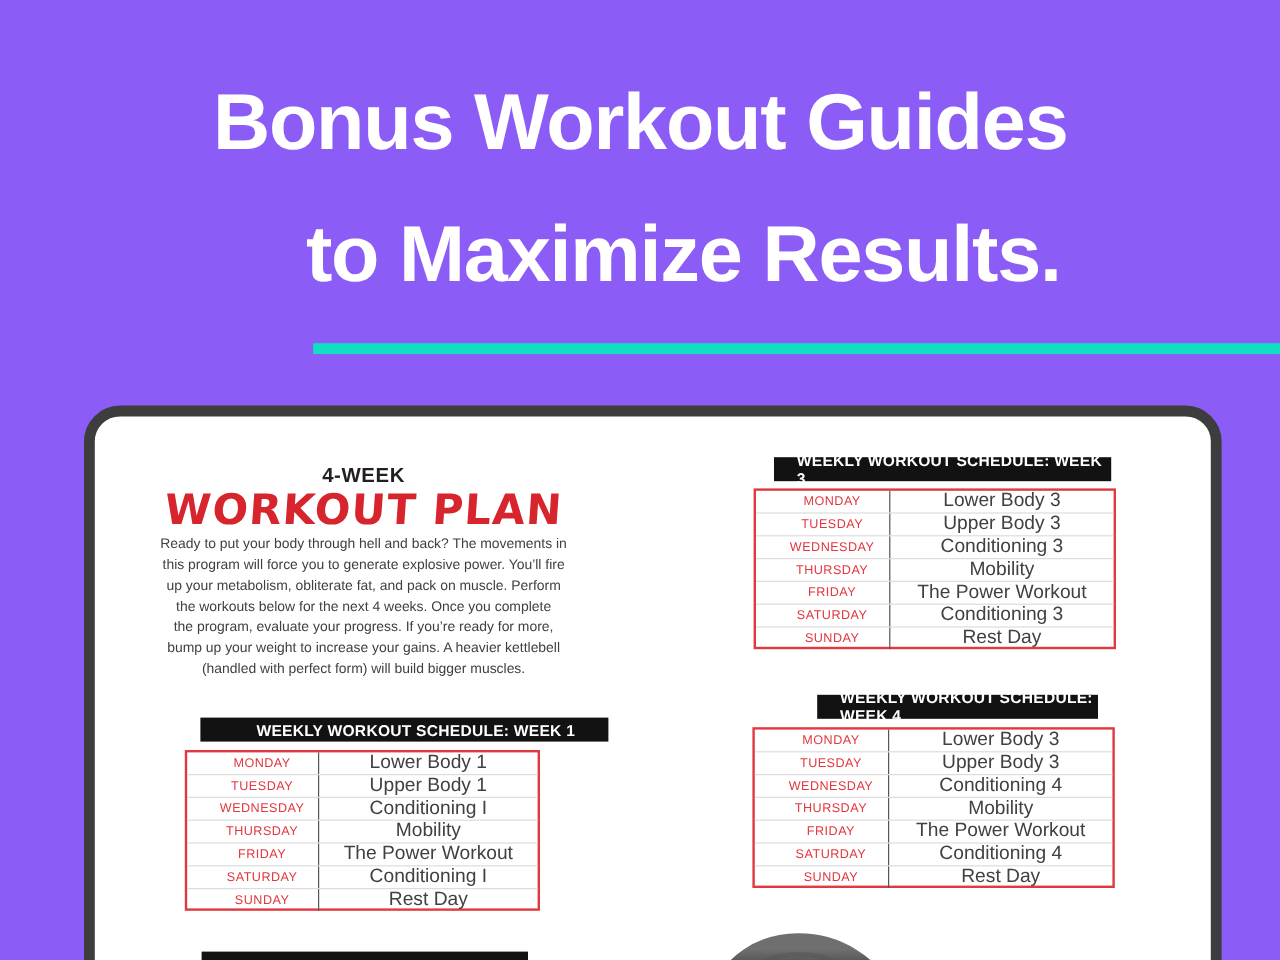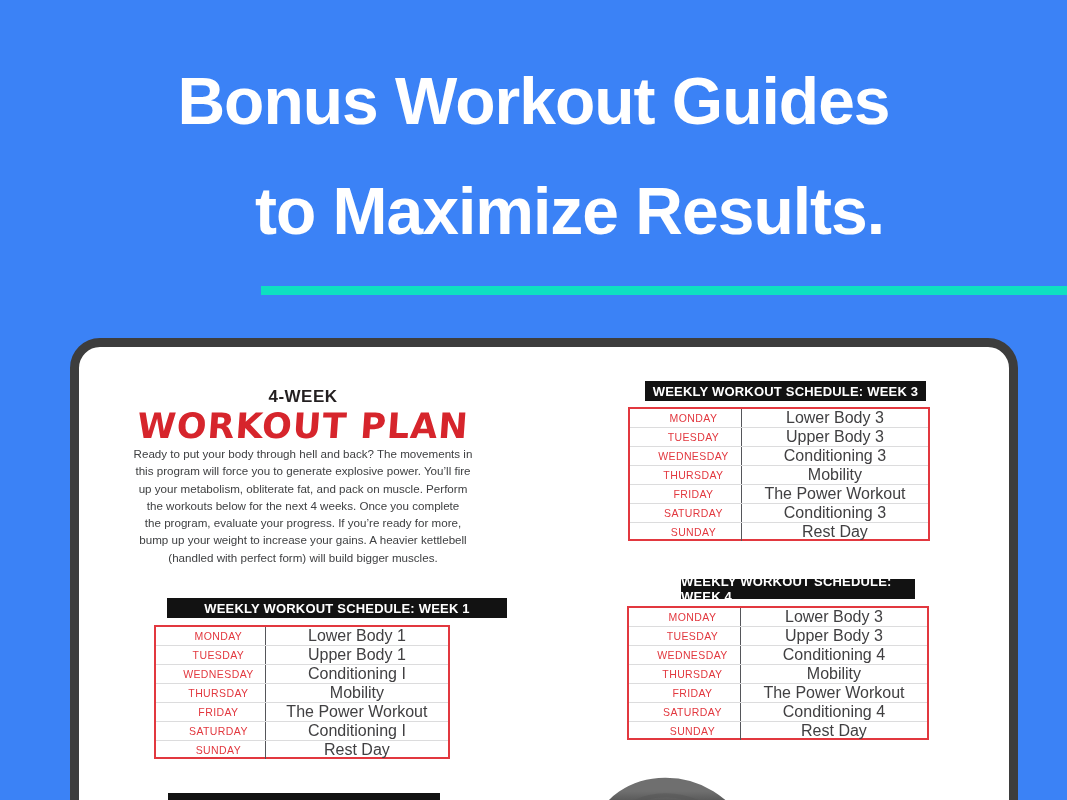--- a/index.html
+++ b/index.html
@@ -1,18 +1,18 @@
 <!DOCTYPE html>
 <html><head>
 <meta charset="utf-8">
 <style>
   html,body{margin:0;padding:0;background:#000;}
   .screen{
     position:relative;width:1067px;height:800px;overflow:hidden;
-    background:#3b82f6;font-family:"Liberation Sans",sans-serif;
+    background:#8b5cf6;font-family:"Liberation Sans",sans-serif;
   }
   
   .hero-line{
     position:absolute;left:0;width:100%;text-align:center;
     color:#ffffff;font-weight:bold;font-size:66px;line-height:1;
     letter-spacing:-1px;
   }
   .hero-line1{top:68px;}
   .hero-line2{top:178px;padding-left:36px;}
   .accent-divider{
@@ -41,20 +41,21 @@
   .plan-intro{
     font-size:11.6px;line-height:17.3px;color:#3f4042;
     white-space:pre-line;
   }
   
   .sched-header{
     position:absolute;height:20px;background:#121212;color:#ffffff;
     font-weight:bold;font-size:13px;letter-spacing:.2px;
     display:flex;align-items:center;justify-content:center;
     box-sizing:border-box;
+    padding-left:19px;
   }
   
   .sched-table{
     position:absolute;border:2px solid #e2383f;background:#fff;
     box-sizing:border-box;display:flex;flex-direction:column;
   }
   .sched-row{display:flex;flex:1;border-bottom:1px solid #dcdcdd;padding-left:16px;}
   .sched-row:last-child{border-bottom:none;}
   .day-cell{
     width:34%;display:flex;align-items:center;justify-content:center;

